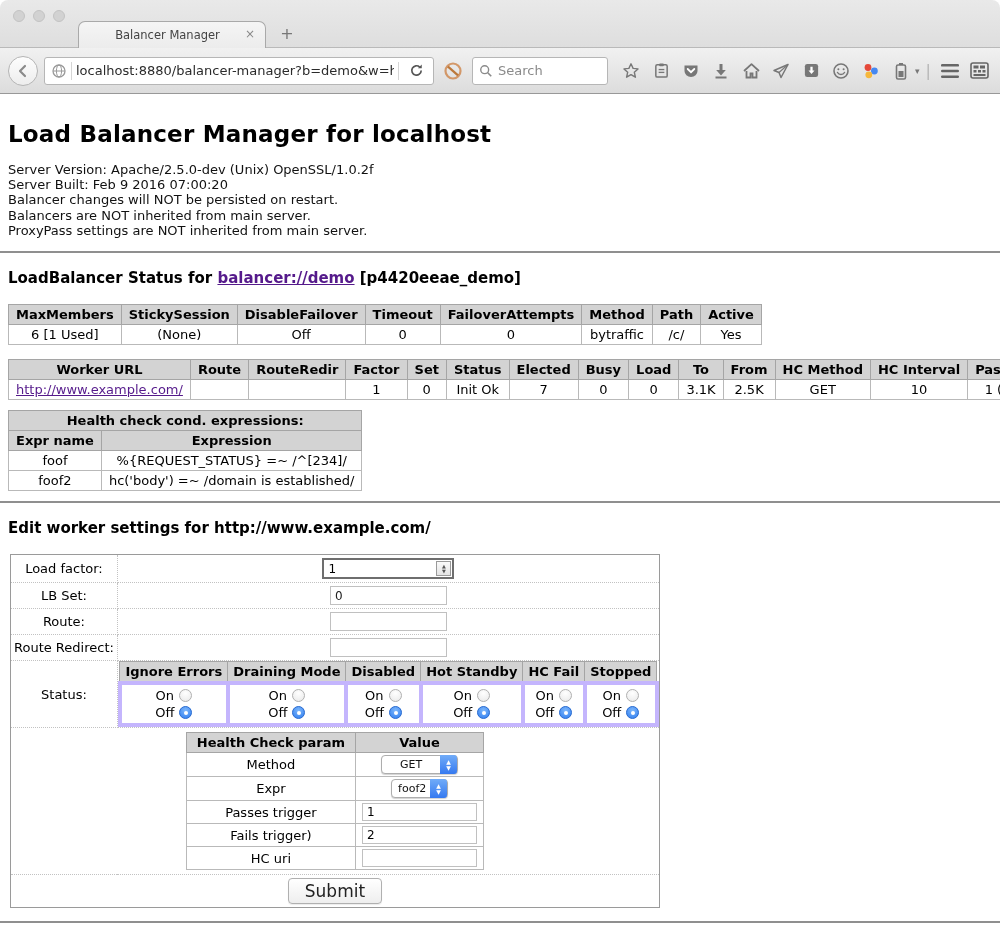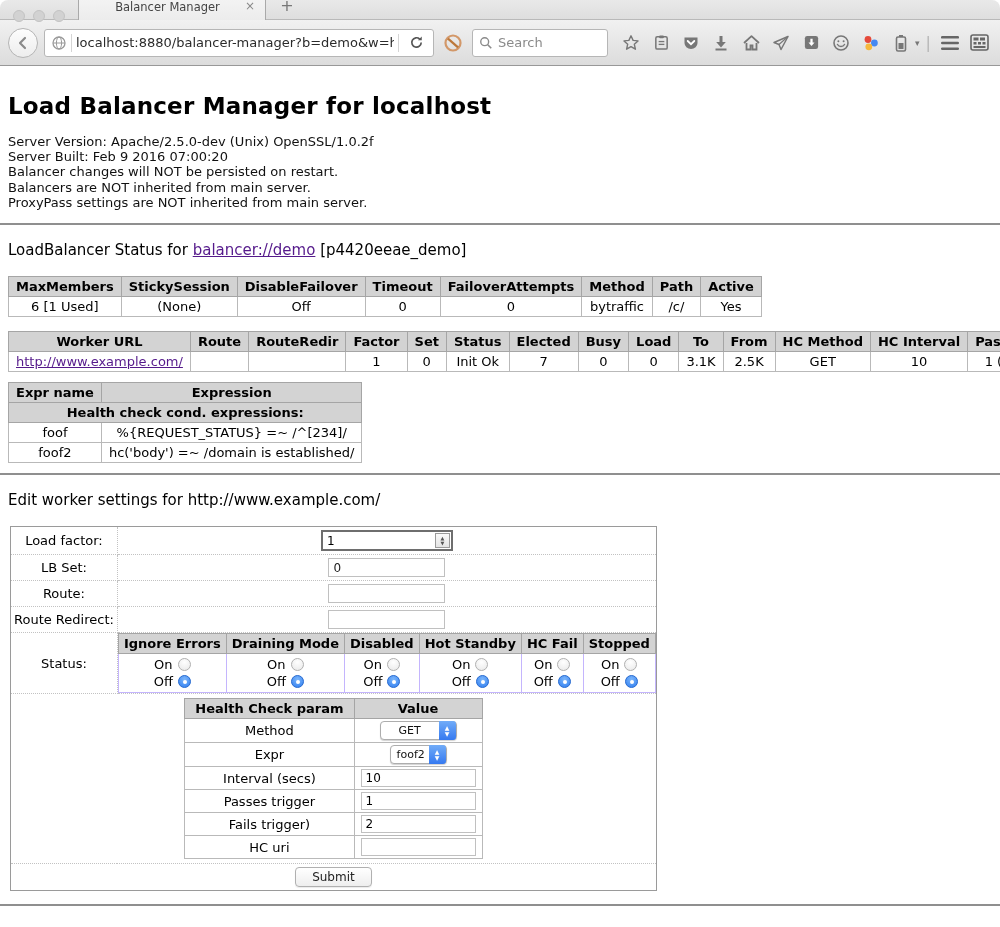--- a/index.html
+++ b/index.html
@@ -2,21 +2,21 @@
 <html><head>
 <meta charset="utf-8">
 <style>
   * { margin:0; padding:0; box-sizing:border-box; }
   html,body { background:#fff; }
   body { width:1000px; height:927px; font-family:"DejaVu Sans","Liberation Sans",sans-serif; overflow:hidden; }
 
   .window { width:1000px; height:927px; border-radius:8px 8px 0 0; overflow:hidden; background:#fff; }
 
   
-  .titlebar { height:20px; background:linear-gradient(#e9e9e9,#dedede); position:relative; border-bottom:1px solid #b9b9b9; }
+  .titlebar { height:48px; background:linear-gradient(#e9e9e9,#dedede); position:relative; border-bottom:1px solid #b9b9b9; }
   .win-dots { position:absolute; left:13px; top:10px; display:flex; gap:8px; }
   .win-dot { width:12px; height:12px; border-radius:50%; background:#d2d2d2; border:1px solid #c3c3c3; }
   .tab { position:absolute; left:78px; bottom:-1px; width:188px; height:27px; background:linear-gradient(#f5f5f5,#ececec);
          border:1px solid #a9a9a9; border-bottom:none; border-radius:7px 7px 0 0; display:flex; align-items:center; }
   .tab::before, .tab::after { content:""; position:absolute; bottom:0; width:10px; height:10px; }
   .tab-title { flex:1; text-align:center; font-size:11.5px; color:#444; padding-left:14px; }
   .tab-close { width:16px; height:16px; margin-right:7px; color:#888; font-size:12px; line-height:15px; text-align:center; cursor:default; }
   .newtab-btn { position:absolute; left:276px; bottom:3px; width:22px; height:20px; color:#777; font-size:16px; line-height:19px; text-align:center; }
 
   .navbar { height:46px; background:linear-gradient(#f1f1f1,#dcdcdc); border-bottom:1px solid #989898; display:flex; align-items:center; padding:0 8px; gap:6px; }
@@ -31,60 +31,60 @@
   .searchbar input::placeholder { color:#8a8a8a; }
   .toolbar-icons { display:flex; align-items:center; gap:4px; margin-left:4px; }
   .caret { font-size:9px; color:#777; margin-left:-3px; }
   .tb-sep { color:#b5b5b5; font-size:16px; margin:0 2px; }
 
   
   .content { height:850px; background:#fff; overflow:hidden; color:#000; }
   h1.page-title { font-size:23px; font-weight:bold; margin:27px 8px 15px 8px; letter-spacing:.2px; }
   .info-line { font-size:13px; line-height:15.2px; margin-left:8px; color:#111; }
   hr.rule { border:none; height:2px; background:#8f8f8f; margin:13px 0; }
-  h3.sec { font-size:15px; font-weight:normal; margin:16px 8px 17px 8px; }
+  h3.sec { font-size:15px; font-weight:bold; margin:16px 8px 17px 8px; }
   a.plink { color:#551a8b; text-decoration:underline; }
 
   table.datatable { border-collapse:collapse; margin-left:8px; font-size:13px; border:1px solid #8f8f8f; }
   table.datatable th { background:#d3d3d3; font-weight:bold; border:1px solid #a5a5a5; padding:2px 7px; white-space:nowrap; }
   table.datatable td { border:1px solid #b9b9b9; padding:2px 7px; text-align:center; white-space:nowrap; background:#fff; }
   .mt14 { margin-top:14px; } .mt10 { margin-top:10px; }
 
   
   table.formtable { border-collapse:collapse; margin:16px 0 0 10px; width:562px; border:1px solid #9a9a9a; font-size:13px; }
   table.formtable > tbody > tr > td { border:1px dotted #c2c2c2; padding:3px; }
   td.flabel { width:98px; text-align:center; white-space:nowrap; }
   td.fvalue { text-align:center; }
   input.txt { width:117px; height:19px; border:1px solid #c0c0c0; font-size:12px; padding:1px 4px; font-family:"DejaVu Sans",sans-serif; color:#222; }
   .numwrap { display:inline-flex; align-items:center; border:2px solid #6e6e6e; background:#fff; width:132px; height:21px; padding:0 1px 0 4px; }
   .numwrap input { border:none; outline:none; flex:1; font-size:12px; font-family:"DejaVu Sans",sans-serif; width:100px; }
   .spinner { width:15px; height:15px; border:1px solid #9a9a9a; background:linear-gradient(#fafafa,#e4e4e4); display:flex; flex-direction:column; align-items:center; justify-content:center; font-size:5px; line-height:5px; color:#555; }
 
   table.statustable { border-collapse:collapse; width:100%; font-size:13px; border:1px solid #8f8f8f; }
   table.statustable th { background:#d3d3d3; border:1px solid #a5a5a5; padding:2px 5px; white-space:nowrap; }
-  table.statustable td { border:1px solid #c4b5fd; padding:2px 4px; }
+  table.statustable td { border:4px solid #c4b5fd; padding:2px 4px; }
   .radio-line { display:flex; align-items:center; justify-content:center; gap:5px; height:17px; }
   .radio { width:13px; height:13px; border-radius:50%; background:radial-gradient(circle at 50% 30%, #ffffff, #e8e8e8); border:1px solid #b1b1b1; flex:none; position:relative; }
   .radio.checked { background:radial-gradient(circle at 50% 30%, #7cb6fb, #2f7ef0); border:1px solid #2a6cd0; }
   .radio.checked::after { content:""; position:absolute; left:4px; top:4px; width:4px; height:4px; border-radius:50%; background:#fff; }
 
   table.hctable { border-collapse:collapse; margin:0 auto; font-size:13px; border:1px solid #8f8f8f; }
   table.hctable th { background:#d3d3d3; border:1px solid #a5a5a5; padding:2px 10px; white-space:nowrap; }
   table.hctable td { border:1px solid #b9b9b9; padding:2px 6px; text-align:center; height:21px; }
   table.hctable td.vcell { width:128px; }
   input.hctxt { width:115px; height:18px; border:1px solid #c0c0c0; font-size:12px; padding:1px 4px; font-family:"DejaVu Sans",sans-serif; }
 
   .select { display:inline-flex; align-items:center; background:#fff; border:1px solid #adadad; border-radius:4px; height:19px; box-shadow:0 1px 1px rgba(0,0,0,.18); vertical-align:middle; }
   .sel-label { text-align:center; font-size:11px; padding:0 6px; color:#111; }
   .sel-stepper { width:17px; height:19px; background:linear-gradient(#71acf8,#3579f0); border-radius:0 3px 3px 0; display:flex; flex-direction:column; align-items:center; justify-content:center; color:#fff; font-size:6px; line-height:6px; }
   .sel-method .sel-label { width:58px; }
   .sel-expr .sel-label { width:38px; }
 
   .submit-row { text-align:center; padding:4px 0 5px 0; }
-  button.submit { font-family:"DejaVu Sans",sans-serif; font-size:12px; color:#222; background:linear-gradient(#ffffff,#eeeeee); border:1px solid #b0b0b0; border-radius:4px; padding:2px 16px; box-shadow:0 1px 1px rgba(0,0,0,.08); }
+  button.submit { font-family:"DejaVu Sans",sans-serif; font-size:17px; color:#222; background:linear-gradient(#ffffff,#eeeeee); border:1px solid #b0b0b0; border-radius:4px; padding:2px 16px; box-shadow:0 1px 1px rgba(0,0,0,.08); }
 
   svg { display:block; }
 </style>
 </head>
 <body>
 
 <div class="window">
 
   <div class="titlebar">
     <div class="win-dots">
@@ -309,26 +309,26 @@
         <td>10</td>
         <td>1 (0)</td>
 
       </tr>
     </tbody>
       </table>
 
     <table class="datatable mt10">
       <tbody>
           <tr>
+            <th colspan="2">Health check cond. expressions:</th>
+          </tr>
+      <tr>
         <th>Expr name</th>
         <th>Expression</th>
       </tr>
-      <tr>
-            <th colspan="2">Health check cond. expressions:</th>
-          </tr>
       <tr>
         <td style="width:84px;">foof</td>
         <td>%{REQUEST_STATUS} =~ /^[234]/</td>
       </tr>
       <tr>
         <td>foof2</td>
         <td>hc('body') =~ /domain is established/</td>
       </tr>
     </tbody>
       </table>
@@ -468,24 +468,20 @@
                 <span class="select sel-expr">
                   <span class="sel-label">foof2</span>
                   <span class="sel-stepper">
                           <span>▲</span>
                           <span>▼</span>
                         </span>
                 </span>
               </td>
             </tr>
             <tr>
-              <td>Interval (secs)</td>
-              <td class="vcell"><input class="hctxt" value="10" style=""></td>
-            </tr>
-            <tr>
               <td>Passes trigger</td>
               <td class="vcell"><input class="hctxt" value="1" style=""></td>
             </tr>
             <tr>
               <td>Fails trigger)</td>
               <td class="vcell"><input class="hctxt" value="2" style=""></td>
             </tr>
             <tr>
               <td>HC uri</td>
               <td class="vcell"><input class="hctxt" value="" style=""></td>

